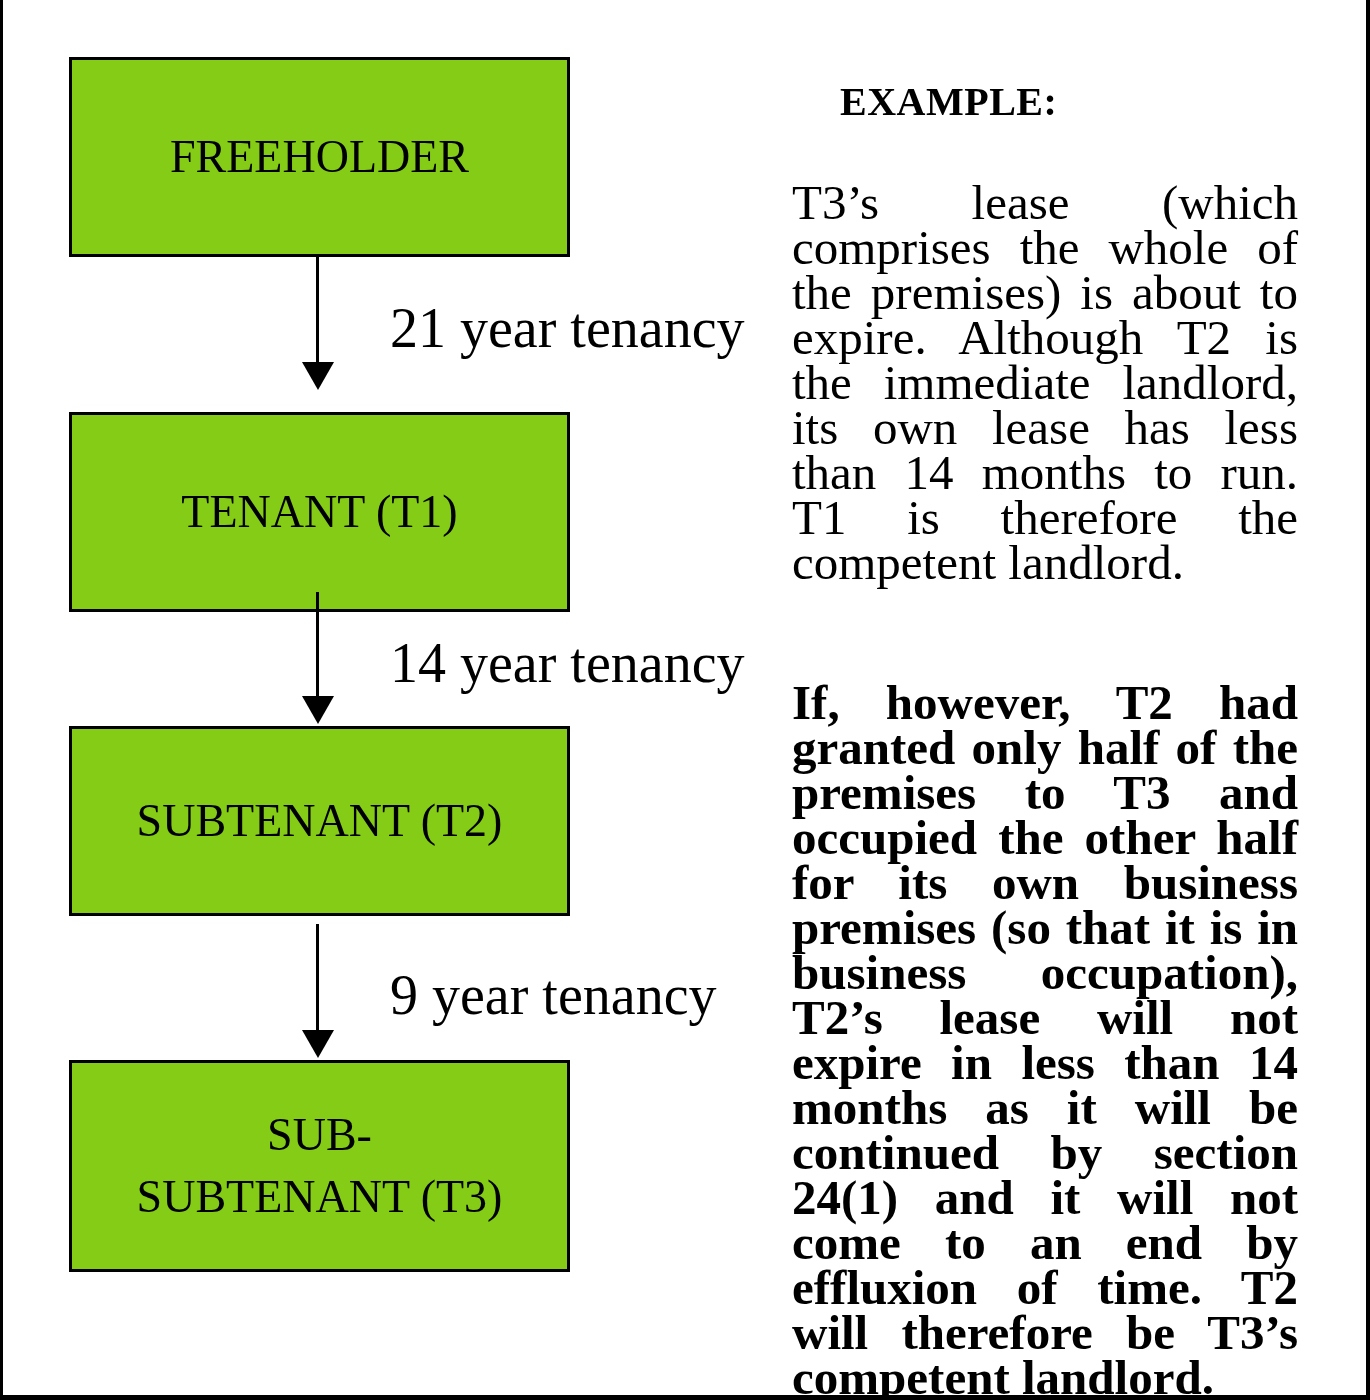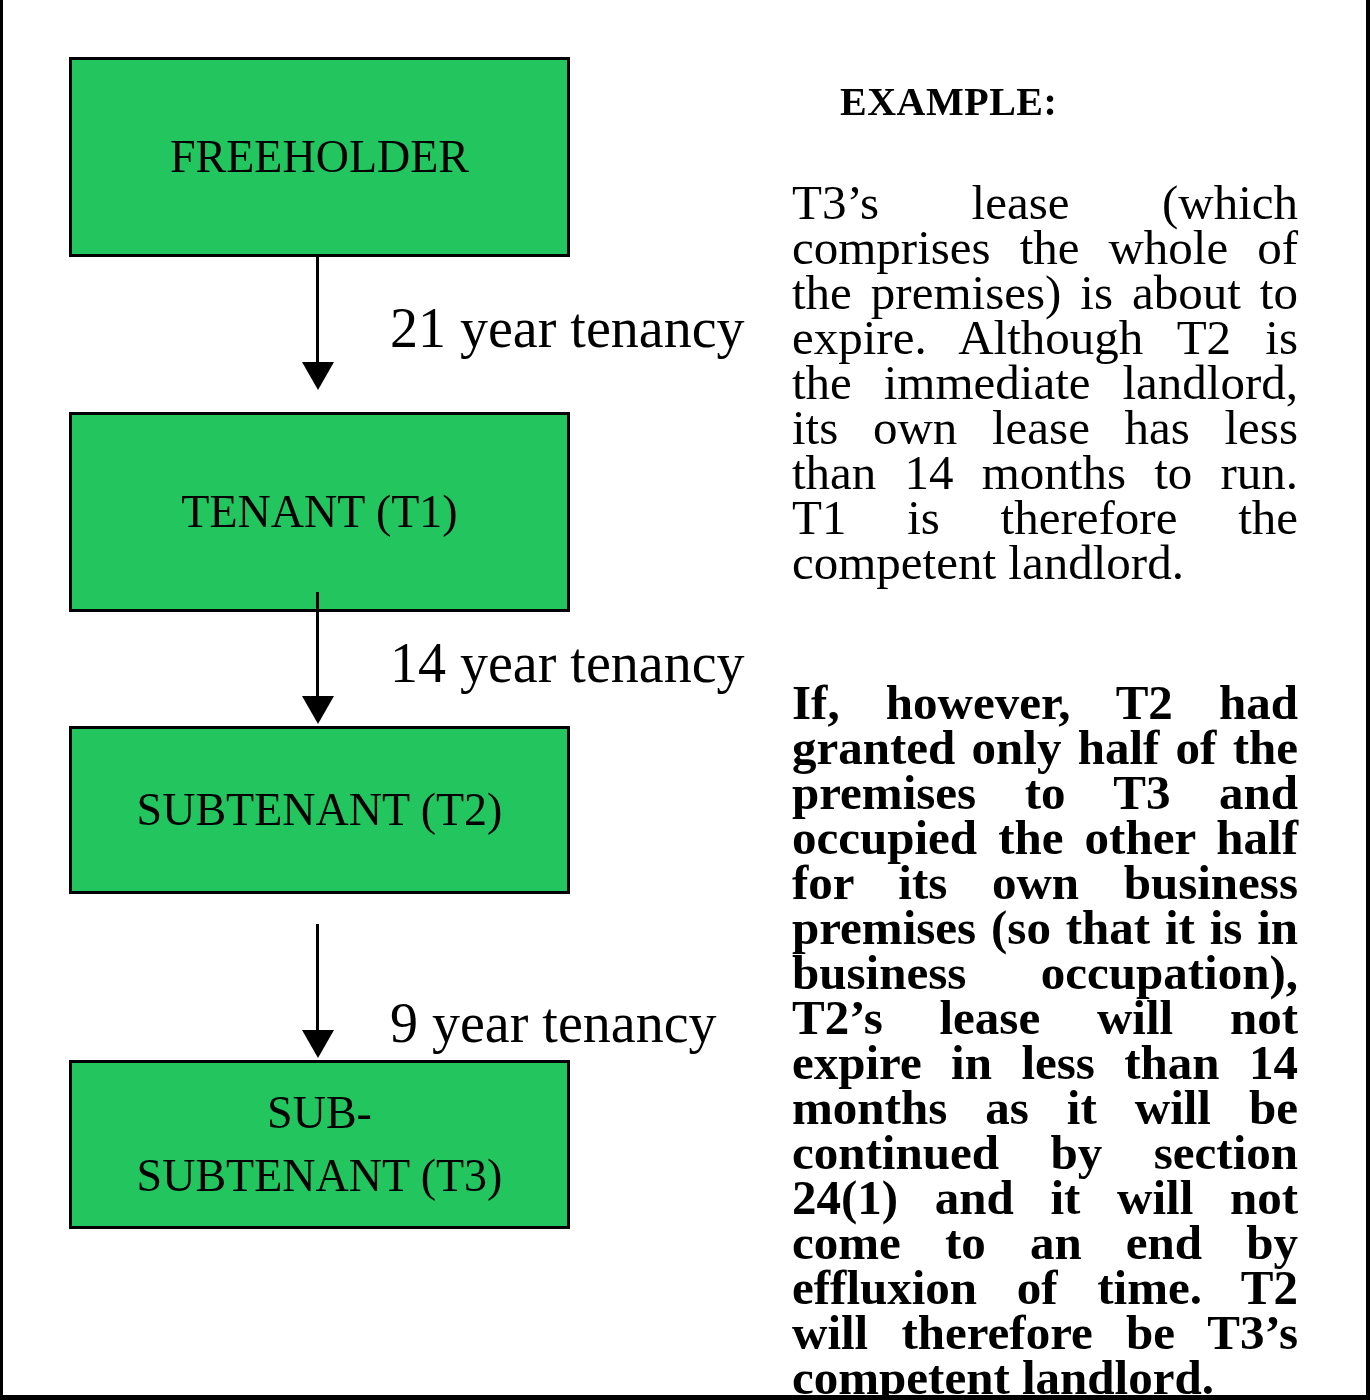--- a/index.html
+++ b/index.html
@@ -28,27 +28,27 @@
     left: 69px;
     width: 501px;
     box-sizing: border-box;
     border: 3px solid #000;
     display: flex;
     align-items: center;
     justify-content: center;
     text-align: center;
     font-size: 46px;
     line-height: 1.35;
-    background: #22c55e;
+    background: #84cc16;
   }
   .flow-box .box-label { white-space: pre-line; }
   #box-freeholder      { top: 57px;   height: 200px; }
   #box-tenant          { top: 412px;  height: 200px; }
-  #box-subtenant       { top: 726px;  height: 168px; }
-  #box-subsubtenant    { top: 1060px; height: 169px; }
+  #box-subtenant       { top: 726px;  height: 190px; }
+  #box-subsubtenant    { top: 1060px; height: 212px; }
 
   .flow-arrow {
     position: absolute;
     left: 302px;
     width: 32px;
   }
   #arrow-1 { top: 257px; height: 133px; }
   #arrow-2 { top: 592px; height: 132px; }
   #arrow-3 { top: 924px; height: 134px; }
   .flow-arrow .stem {
@@ -72,21 +72,21 @@
 
   .tenancy-label {
     position: absolute;
     left: 390px;
     font-size: 56px;
     line-height: 50px;
     white-space: nowrap;
   }
   #tenancy-1 { top: 303px; }
   #tenancy-2 { top: 638px; }
-  #tenancy-3 { top: 998px; }
+  #tenancy-3 { top: 970px; }
 
   
   #example-heading {
     position: absolute;
     left: 792px;
     top: 78px;
     font-size: 40px;
     font-weight: bold;
     letter-spacing: 0.5px;
     white-space: nowrap;

